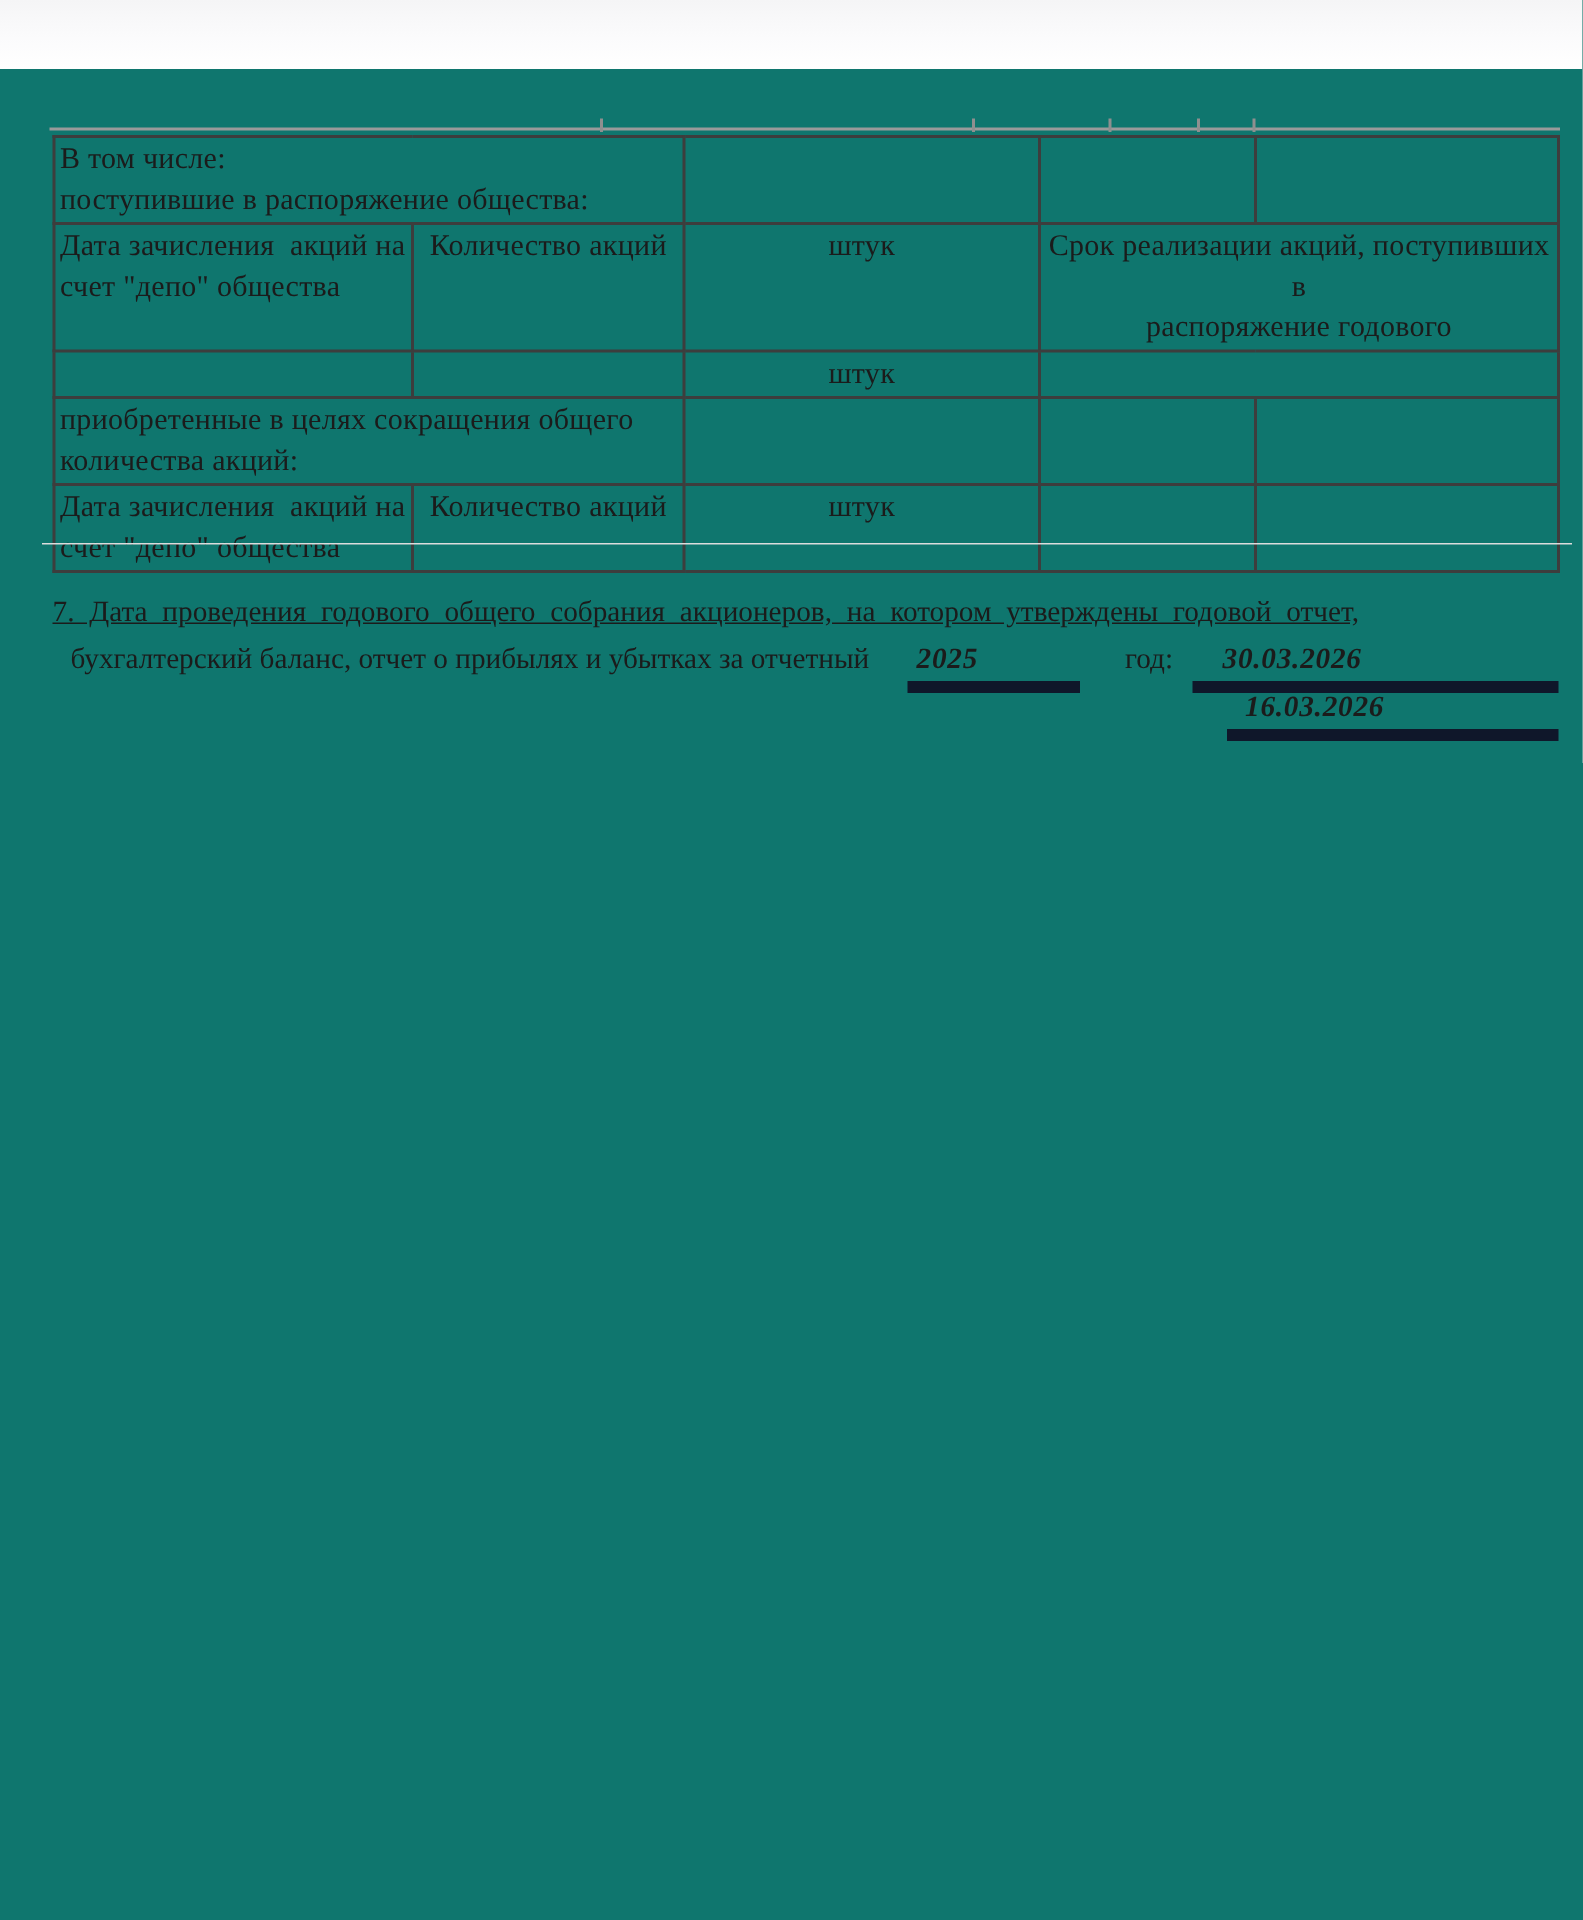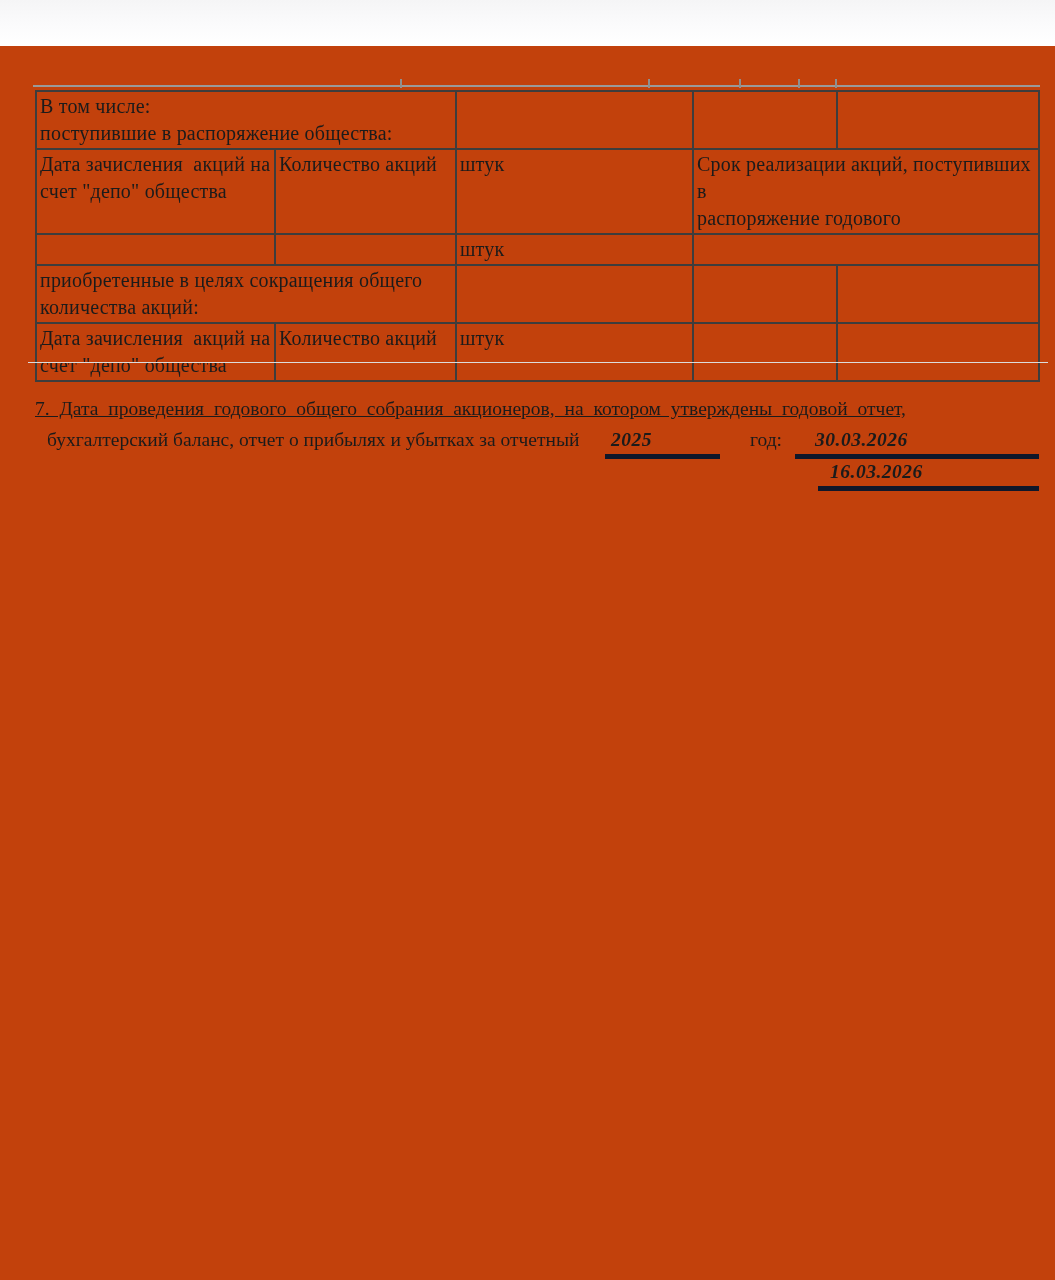--- a/index.html
+++ b/index.html
@@ -1,20 +1,20 @@
 <!DOCTYPE html>
 <html><head>
 <meta charset="utf-8">
 <style>
   html,body{margin:0;padding:0;}
   body{background:#e9e9e9;}
   .page{
     position:relative;
     width:1055px;height:1280px;
-    background:#c2410c;
+    background:#0f766e;
     font-family:"Liberation Serif", serif;
     color:#1b1b1b;
     overflow:hidden;
   }
   .top-shade{
     position:absolute;top:0;left:0;right:0;height:46px;
     background:linear-gradient(180deg,#f5f5f6 0%,#fbfbfc 55%,#ffffff 100%);
   }
   
   .remnant-line{
@@ -33,37 +33,37 @@
     font-size:20px;line-height:27px;
     letter-spacing:0.2px;
   }
   table.shares td{
     border:2px solid #3d3d3d;
     vertical-align:top;
     padding:1px 3px 1px 3px;
     overflow:hidden;
   }
   td.pre{white-space:pre-wrap;}
-  td.center{border-radius:12px;}
+  td.center{text-align:center;border-radius:12px;}
   td.vmid{vertical-align:middle;padding-top:0;padding-bottom:0;}
   
   .artifact-line{
     position:absolute;top:362px;left:28px;width:1020px;height:1px;
     background:#dcdcdc;
   }
   
   .para{position:absolute;left:35px;top:0;width:1005px;font-size:19.5px;}
   .p-line{position:absolute;left:0;white-space:nowrap;height:30px;}
   .p-line1{top:398px;word-spacing:5px;text-decoration:underline;}
   .p-line2{top:429px;width:1005px;}
   .p-line3{top:461px;width:1005px;}
   .p-text{position:absolute;left:12px;top:0;}
   .blank{
     position:absolute;top:0;height:25px;
-    border-bottom:5px solid #0f172a;
+    border-bottom:8px solid #0f172a;
     display:inline-block;
   }
   .blank .val{
     font-weight:bold;font-style:italic;
     letter-spacing:0.5px;
     display:inline-block;
   }
   .blank1{left:570px;width:115px;}
   .blank1 .val{margin-left:6px;}
   .label-god{position:absolute;left:715px;top:0;}

